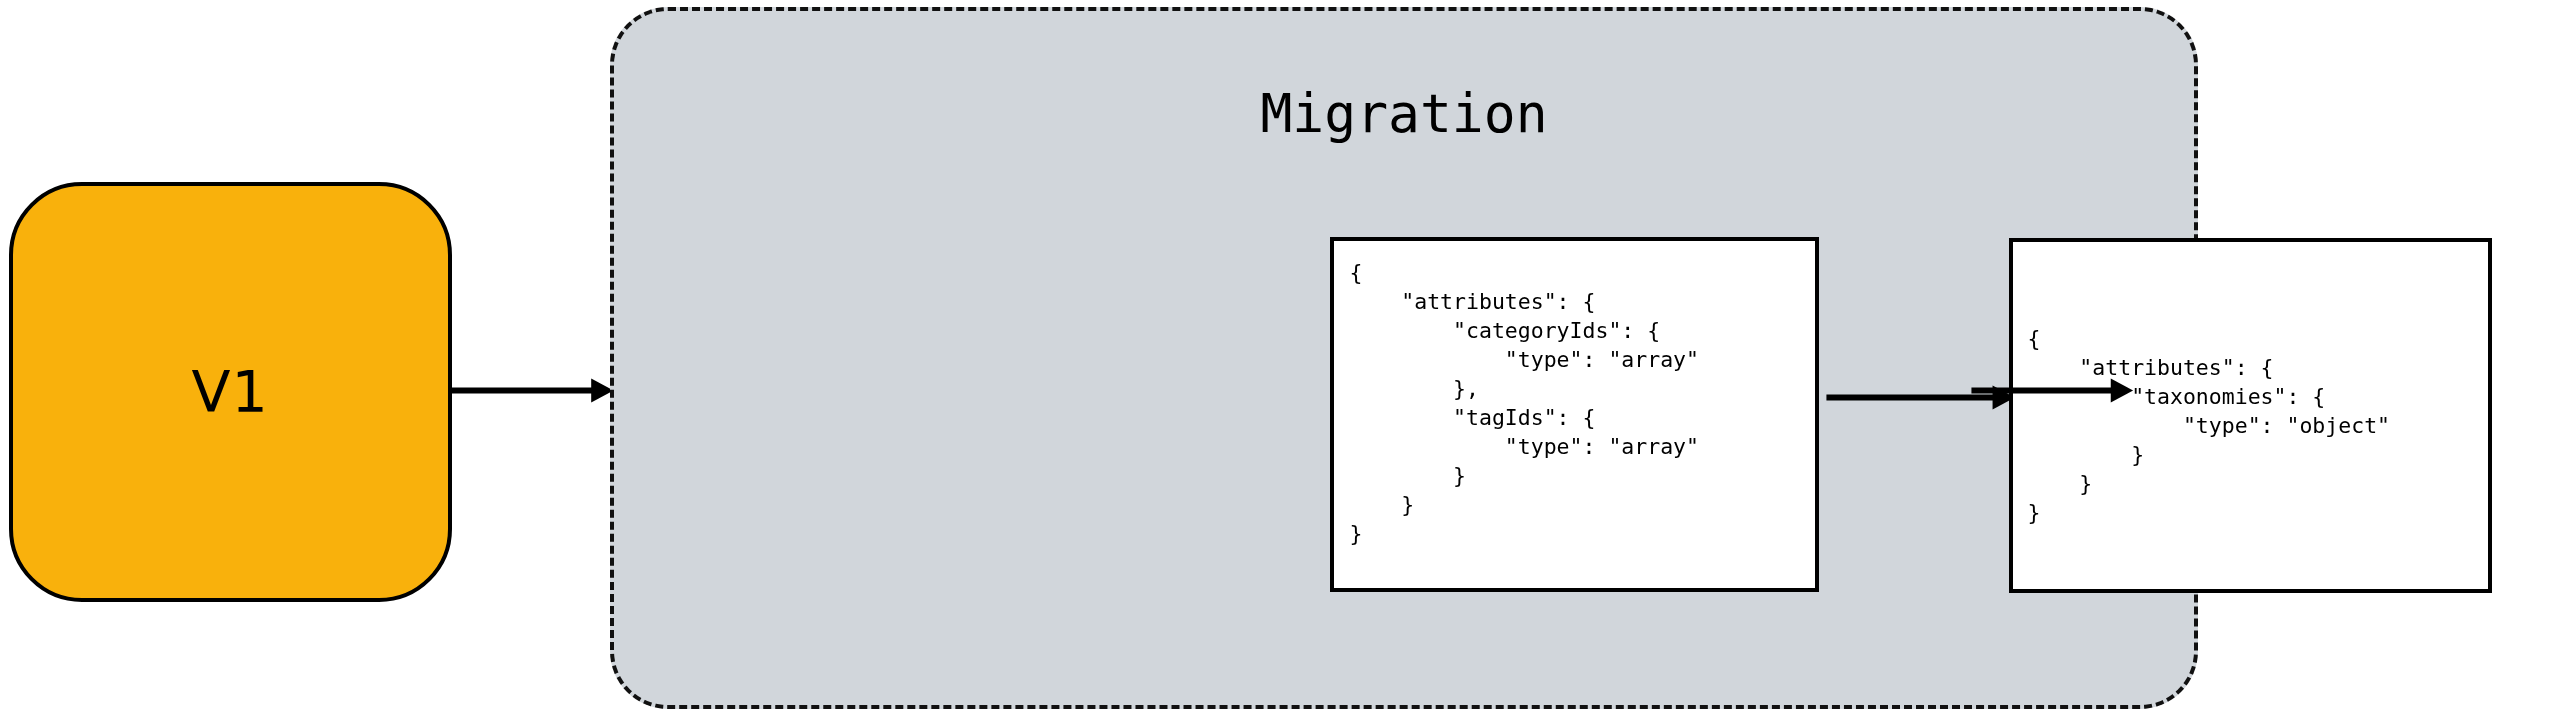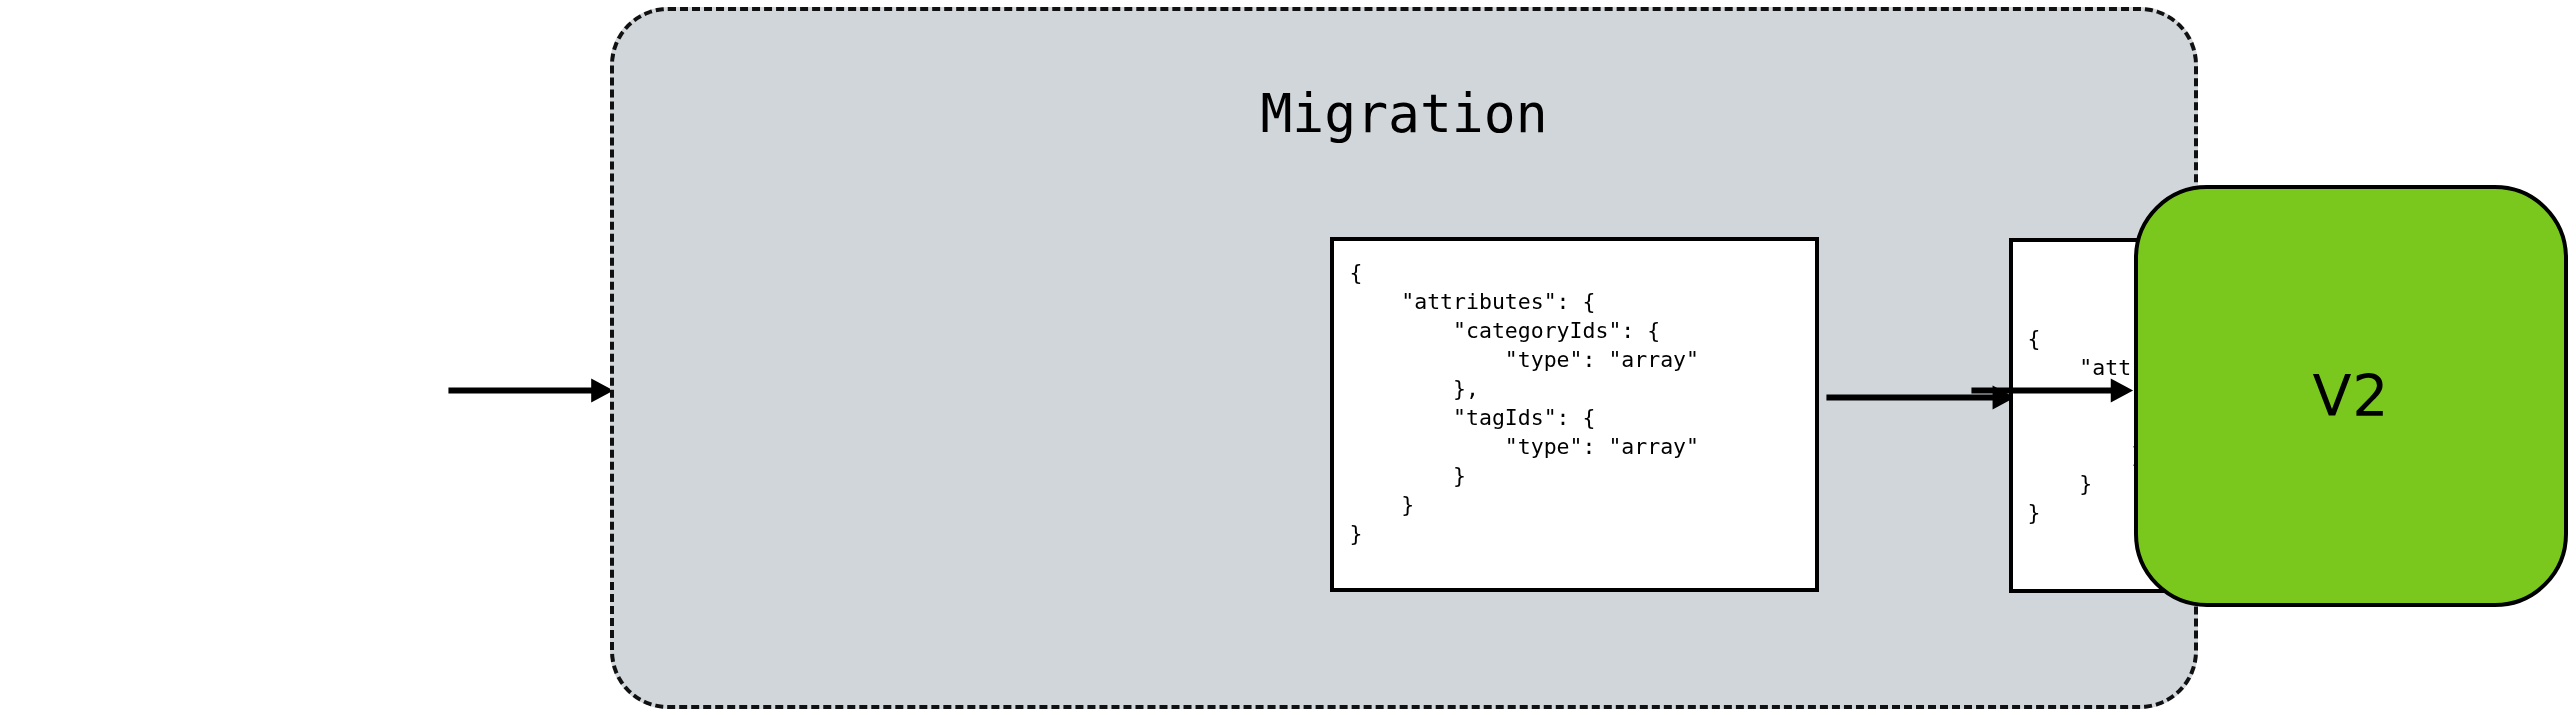--- a/index.html
+++ b/index.html
@@ -120,20 +120,23 @@
   }
   #arrow-v1-to-migration { left: 445px;  top: 369px; }
   #arrow-before-to-after { left: 1209px; top: 365px; }
   #arrow-migration-to-v2 { left: 1968px; top: 369px; }
 </style>
 </head>
 <body>
 
 <div id="canvas">
 
+  <div id="node-v1" class="version-node">
+    <span class="node-label">V1</span>
+  </div>
 
   <svg id="arrow-v1-to-migration" class="flow-arrow" width="172" height="43" viewBox="0 0 200 50">
     <line x1="4" y1="25" x2="172" y2="25" stroke="#000000" stroke-width="7"></line>
     <polygon points="170,11 196,25 170,39" fill="#000000"></polygon>
   </svg>
 
   <div id="migration-container">
 
     <div id="migration-title">Migration</div>
 
@@ -165,18 +168,15 @@
 }</pre>
     </div>
 
   </div>
 
   <svg id="arrow-migration-to-v2" class="flow-arrow" width="172" height="43" viewBox="0 0 200 50">
     <line x1="4" y1="25" x2="168" y2="25" stroke="#000000" stroke-width="7"></line>
     <polygon points="166,11 192,25 166,39" fill="#000000"></polygon>
   </svg>
 
-  <div id="node-v2" class="version-node">
-    <span class="node-label">V2</span>
-  </div>
 
 </div>
 
 
 </body></html>

